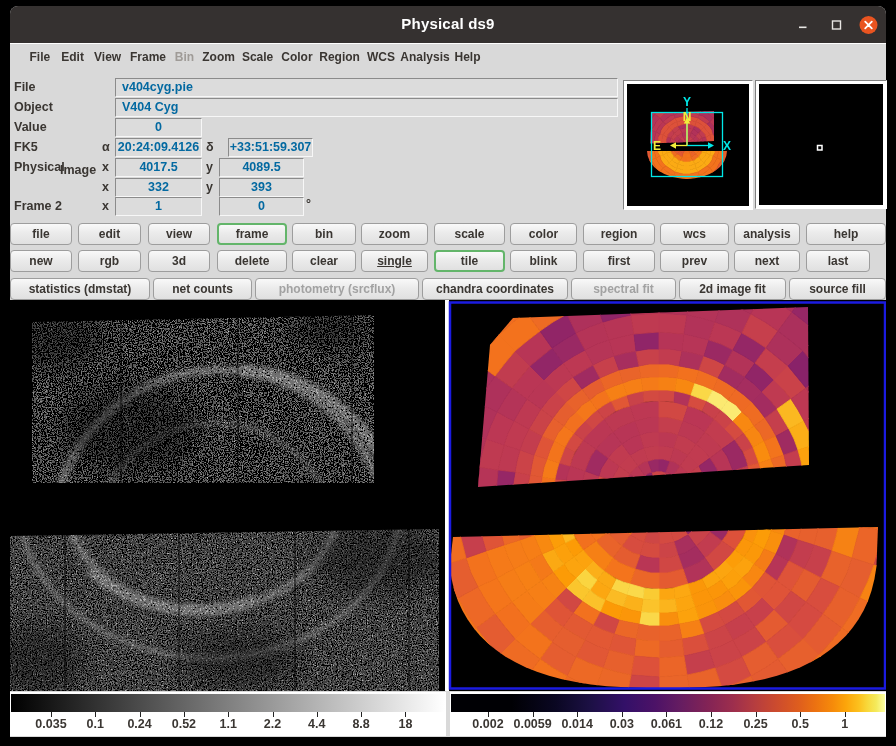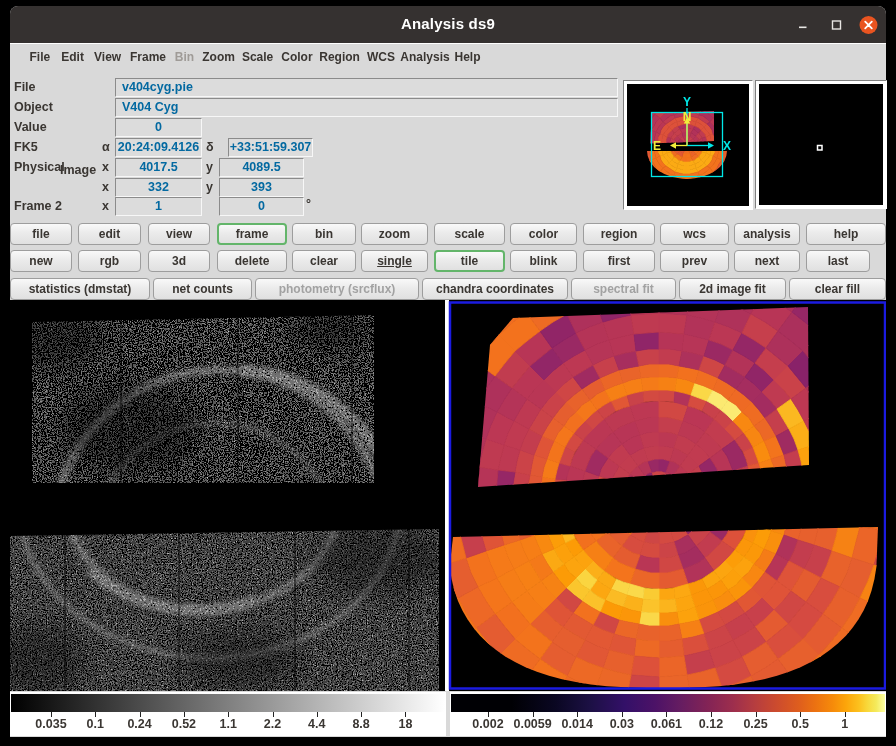--- a/index.html
+++ b/index.html
@@ -20,21 +20,21 @@
 #cbarL{position:absolute;left:10px;top:692px;width:436px;height:44px;background:#fff;overflow:hidden;}
 #cbarR{position:absolute;left:450px;top:692px;width:436px;height:44px;background:#fff;overflow:hidden;}
 .gradbar{position:absolute;left:1px;top:2px;width:434px;height:18px;}
 #cbarL .gradbar{background:linear-gradient(90deg,#000,#fff);}
 #cbarR .gradbar{background:linear-gradient(90deg,#000004 0%,#000004 14%,#0a0722 24%,#1c1044 32%,#331068 40%,#4c1267 47%,#661d61 53%,#822356 59%,#9d2e4d 65%,#b63d3f 70%,#cc4b2e 75%,#de5d1e 80%,#ec7211 84%,#f68b0a 88%,#fca50a 91%,#fcc11e 94%,#f8d93c 96%,#f4ea5c 98%,#fcffa4 100%);}
 .tick{position:absolute;top:20px;width:1px;height:5px;background:#222;}
 .tlab{position:absolute;top:25px;width:44px;text-align:center;font-size:12.5px;font-weight:bold;color:#3a3632;}
 </style></head><body>
 <div id="win"></div>
 <div id="title">
-    <div class="t">Analysis ds9</div>
+    <div class="t">Physical ds9</div>
   <svg style="position:absolute;left:780px;top:0;" width="96" height="37">
     <rect x="9" y="20.5" width="7.5" height="1.6" fill="#e8e6e3"></rect>
     <rect x="42.5" y="15" width="8" height="8" fill="none" stroke="#e8e6e3" stroke-width="1.4"></rect>
     <circle cx="78.5" cy="19" r="9" fill="#e95420"></circle>
     <path d="M75.2 15.7 L81.8 22.3 M81.8 15.7 L75.2 22.3" stroke="#fff" stroke-width="1.8" stroke-linecap="round"></path>
   </svg>
 </div>
 <div id="menubar">
     <div class="mi" style="left:29.8px;">File</div>
 <div class="mi" style="left:62.6px;">Edit</div>
@@ -1518,12 +1518,12 @@
 <div class="btn" style="left:583px;top:250px;width:72px;">first</div>
 <div class="btn" style="left:660px;top:250px;width:69px;">prev</div>
 <div class="btn" style="left:734px;top:250px;width:66px;">next</div>
 <div class="btn" style="left:806px;top:250px;width:64px;">last</div>
 <div class="btn" style="left:10px;top:277.5px;width:140px;">statistics (dmstat)</div>
 <div class="btn" style="left:153px;top:277.5px;width:99px;">net counts</div>
 <div class="btn gray" style="left:255px;top:277.5px;width:164px;">photometry (srcflux)</div>
 <div class="btn" style="left:422px;top:277.5px;width:146px;">chandra coordinates</div>
 <div class="btn gray" style="left:571px;top:277.5px;width:105px;">spectral fit</div>
 <div class="btn" style="left:679px;top:277.5px;width:107px;">2d image fit</div>
-<div class="btn" style="left:789px;top:277.5px;width:97px;">clear fill</div>
+<div class="btn" style="left:789px;top:277.5px;width:97px;">source fill</div>
 </body></html>

